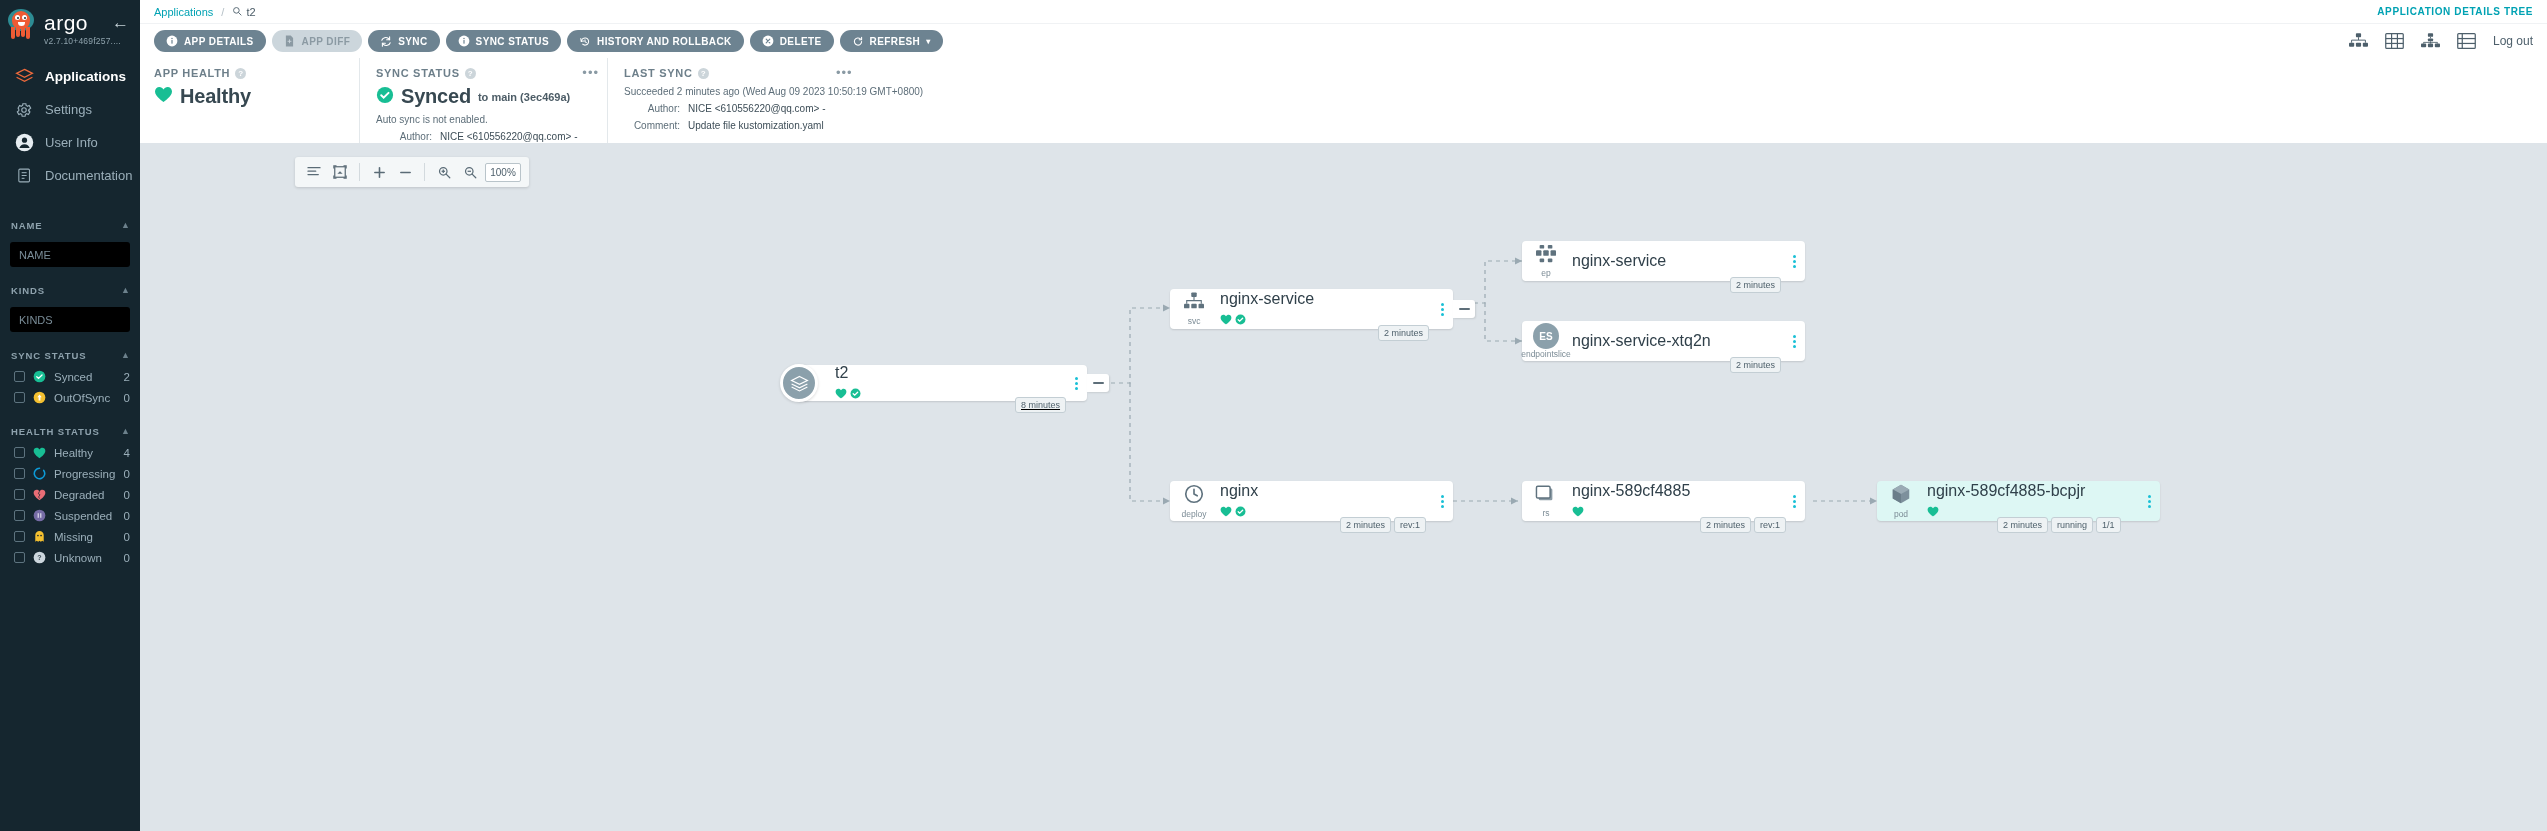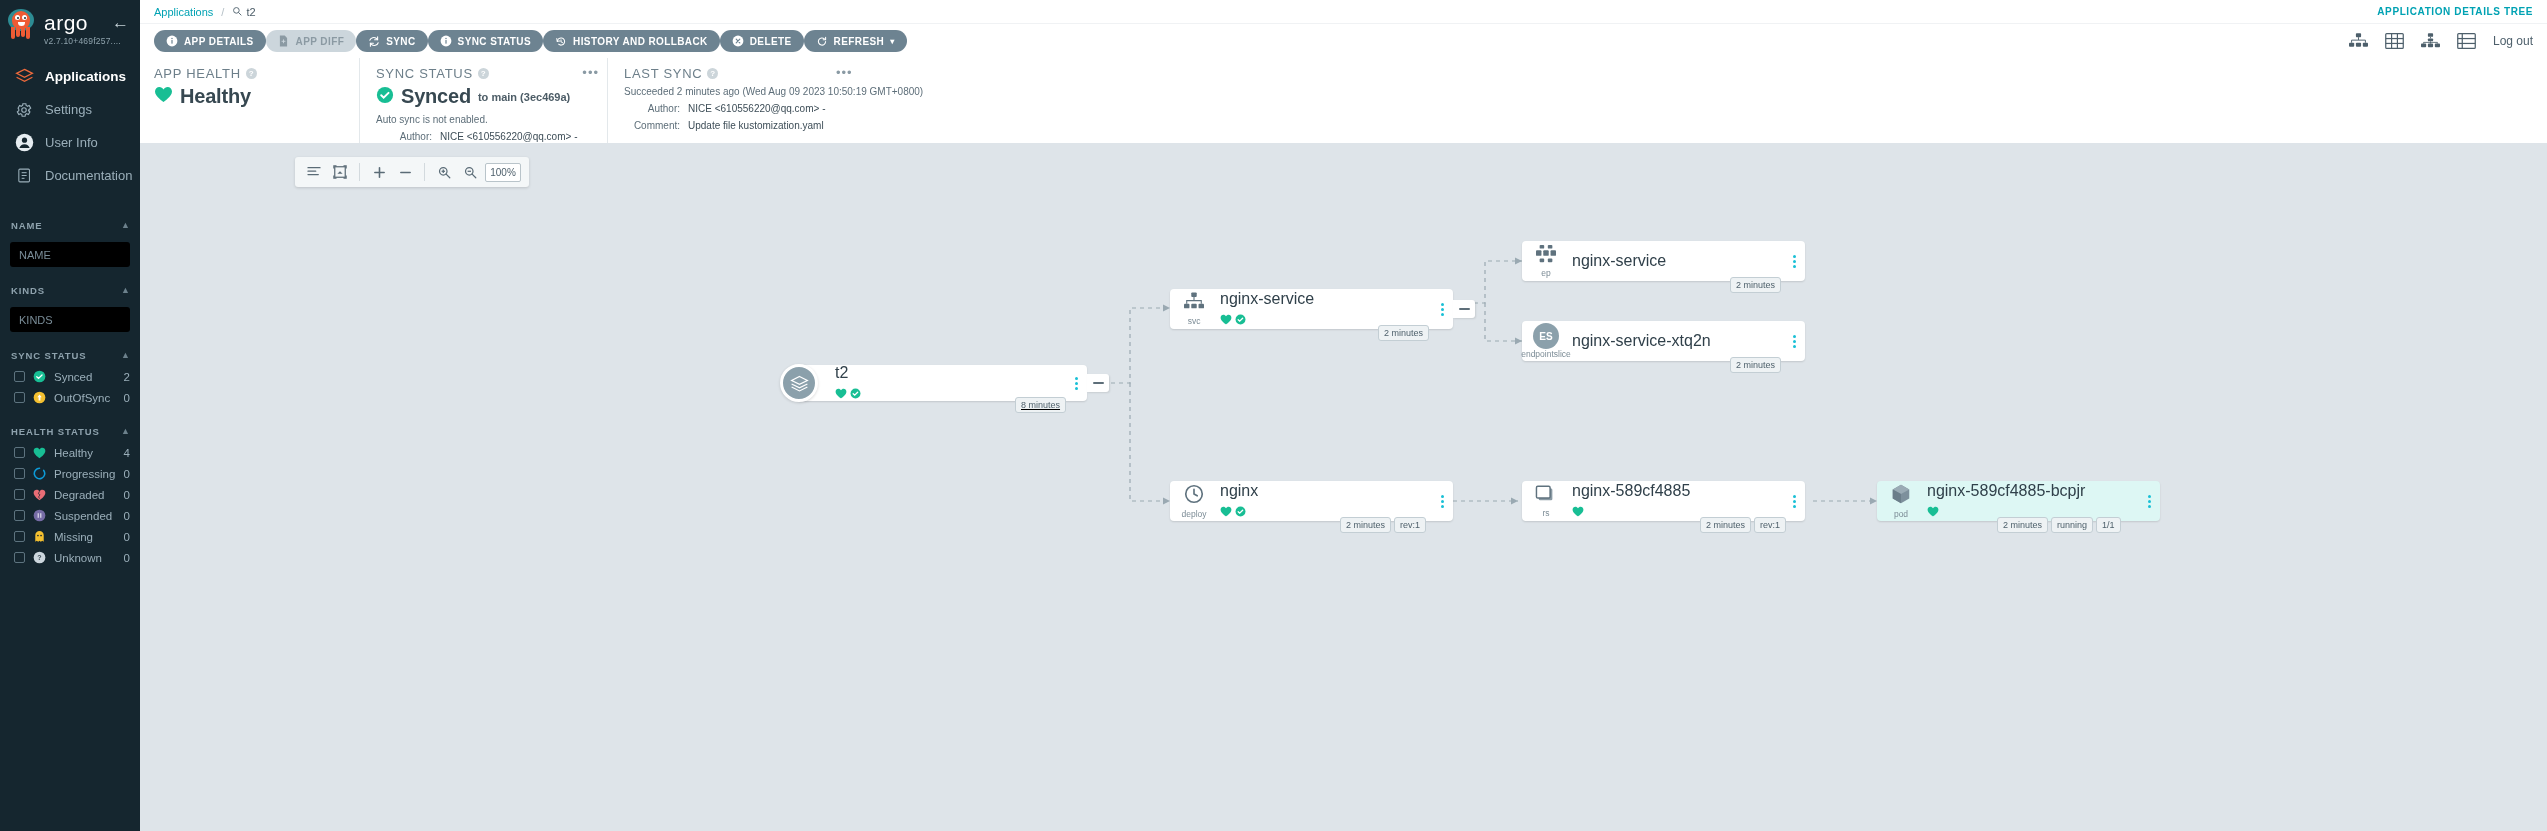--- a/index.html
+++ b/index.html
@@ -77,39 +77,39 @@
     height: 24px; background: #fff; display: flex; align-items: center;
     padding: 0 14px; flex: 0 0 24px; border-bottom: 1px solid #f0f2f4;
   }
   .crumb { font-size: 11px; color: #00a2b3; cursor: pointer; }
   .crumb-sep { color: #b4bfc6; font-size: 11px; margin: 0 8px; }
   .crumb-cur { font-size: 11px; color: #4a5b66; display: flex; align-items: center; gap: 4px; }
   .topbar-right { margin-left: auto; font-size: 10px; letter-spacing: .6px; color: #00a2b3; font-weight: bold; cursor: pointer; }
 
   .toolbar {
     height: 34px; background: #fff; display: flex; align-items: center;
-    padding: 0 14px; gap: 0; flex: 0 0 34px;
+    padding: 0 14px; gap: 6px; flex: 0 0 34px;
   }
   .tbtn {
     height: 22px; border-radius: 11px; background: #6d8391; color: #fff;
     display: flex; align-items: center; gap: 6px; padding: 0 12px;
     font-size: 10px; font-weight: bold; letter-spacing: .4px; cursor: pointer; white-space: nowrap;
   }
   .tbtn.disabled { background: #ccd6dc; color: #8b9aa3; }
   .tbtn-ico { display: flex; align-items: center; justify-content: center; width: 12px; height: 12px; flex: 0 0 12px; }
   .toolbar-right { margin-left: auto; display: flex; align-items: center; gap: 16px; }
   .view-ico { width: 20px; height: 17px; cursor: pointer; display: flex; align-items: center; justify-content: center; }
   .logout { font-size: 12px; color: #4d5f6b; cursor: pointer; }
 
   
   .panels { background: #fff; display: flex; height: 85px; flex: 0 0 85px; padding-left: 14px; }
   .panel { padding: 8px 14px 0 0; position: relative; }
   .panel + .panel { border-left: 1px solid #e3e8eb; padding-left: 16px; }
   .panel-head { display: flex; align-items: center; gap: 5px; height: 14px; }
-  .panel-title { font-size: 13px; font-weight: normal; letter-spacing: .7px; color: #6d7f8a; }
+  .panel-title { font-size: 11px; font-weight: bold; letter-spacing: .7px; color: #6d7f8a; }
   .q-ico {
     width: 11px; height: 11px; border-radius: 50%; background: #ccd5da; color: #fff;
     font-size: 8px; display: flex; align-items: center; justify-content: center; font-weight: bold;
   }
   .panel-main { display: flex; align-items: center; gap: 7px; margin-top: 5px; }
   .panel-big { font-size: 20px; font-weight: bold; color: #374851; letter-spacing: -.2px; }
   .panel-big.ok { color: #18be94; }
   .panel-sub { font-size: 11px; color: #4c5c66; font-weight: bold; }
   .panel-note { font-size: 10px; color: #5d6e79; margin-top: 6px; }
   .kv { display: flex; font-size: 10px; margin-top: 6px; }

